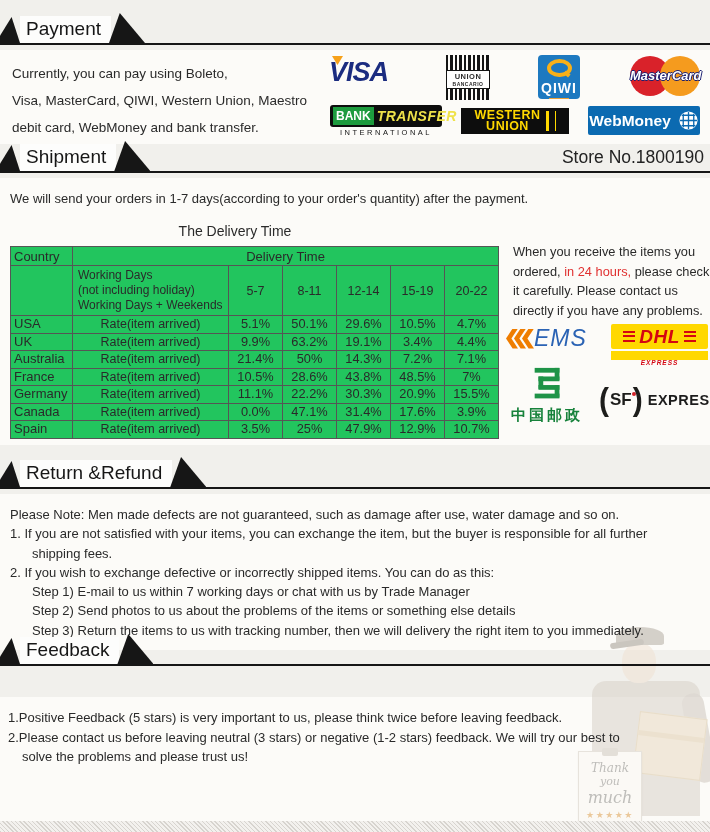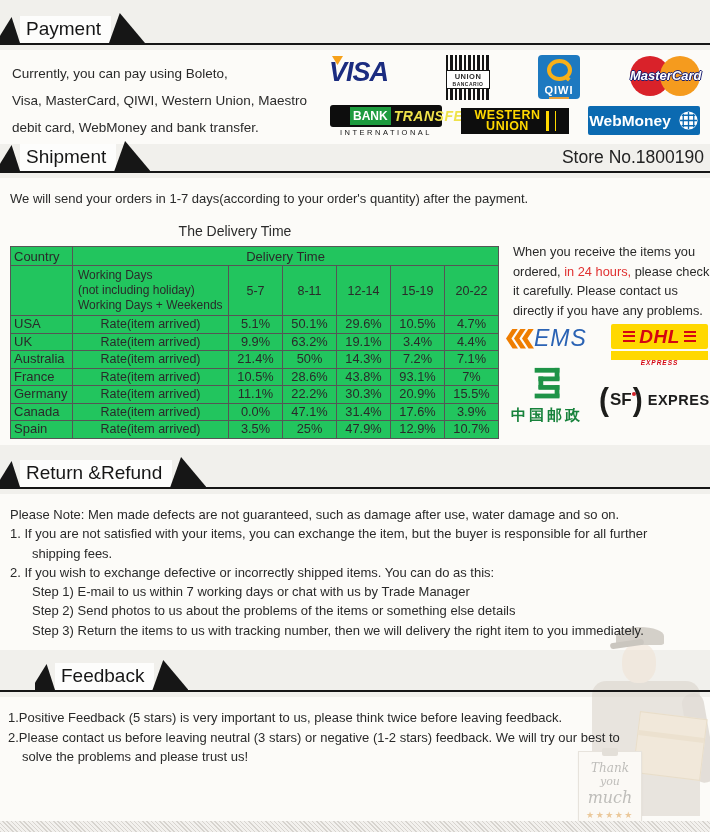--- a/index.html
+++ b/index.html
@@ -33,33 +33,33 @@
   .bars{height:15px;background:repeating-linear-gradient(90deg,#141414 0 2px,#fcfbf8 2px 4px,#141414 4px 7px,#fcfbf8 7px 9px);}
   .bars.bottom{height:11px;}
   .boleto-label{border:1.5px solid #141414;background:#fff;text-align:center;padding:1px 0;}
   .boleto-l1{font-size:7.5px;font-weight:bold;letter-spacing:.5px;}
   .boleto-l2{font-size:5px;font-weight:bold;letter-spacing:.5px;}
   
   .qiwi{left:538px;top:55px;width:42px;height:44px;background:#1d79c0;border-radius:4px;
         display:flex;flex-direction:column;align-items:center;}
   .qiwi-ring{width:17px;height:17px;border:4px solid #f8b018;border-radius:50%;margin-top:4px;position:relative;}
   .qiwi-ring:after{content:"";position:absolute;right:-2px;bottom:-3px;width:6px;height:4px;background:#f8b018;transform:rotate(40deg);}
-  .qiwi-word{color:#fff;font-weight:bold;font-size:11px;letter-spacing:1px;margin-top:3px;}
+  .qiwi-word{color:#fff;font-weight:bold;font-size:14px;letter-spacing:1px;margin-top:3px;}
   .qiwi-sub{width:20px;height:2px;background:#e8a23c;margin-top:1.5px;}
   
   .mc{left:630px;top:56px;width:70px;height:40px;}
   .mc-c{position:absolute;width:40px;height:40px;border-radius:50%;}
   .mc-red{left:0;background:#d9222a;}
   .mc-org{right:0;background:#f59b1e;}
   .mc-word{position:absolute;left:0;right:0;top:12px;text-align:center;color:#fff;
            font-style:italic;font-weight:900;font-size:13px;
            text-shadow:-1px 0 #1a1f71,1px 0 #1a1f71,0 -1px #1a1f71,0 1px #1a1f71;}
   
   .bt{left:330px;top:105px;width:112px;}
-  .bt-box{background:#0d0d0d;border-radius:3px;display:flex;align-items:center;height:22px;padding:0 20px;}
+  .bt-box{background:#0d0d0d;border-radius:3px;display:flex;align-items:center;height:22px;padding:0 3px;}
   .bt-bank{background:#1d9b3e;color:#fff;font-weight:900;font-size:12px;padding:2px 3px;margin-right:3px;}
   .bt-transfer{color:#efe24a;font-style:italic;font-weight:900;font-size:14px;letter-spacing:.5px;}
   .bt-intl{text-align:center;font-size:7.5px;font-weight:400;letter-spacing:2.5px;color:#141414;margin-top:1px;}
   
   .wu{left:461px;top:108px;width:108px;height:26px;background:#0d0d0d;display:flex;align-items:center;justify-content:center;}
   .wu-words{color:#ffd800;font-weight:900;font-size:12.5px;line-height:11px;text-align:center;
             transform:scaleY(1.05);letter-spacing:.5px;}
   .wu-bars{width:6px;height:20px;border-left:3px solid #ffd800;border-right:1.5px solid #ffd800;margin-left:5px;}
   
   .wm{left:588px;top:106px;width:112px;height:29px;background:#0b6ab1;border-radius:2px;
@@ -299,21 +299,21 @@
         <td class="t-val">14.3%</td>
         <td class="t-val">7.2%</td>
         <td class="t-val">7.1%</td>
       </tr>
       <tr class="data">
         <td class="t-country">France</td>
         <td class="t-rate">Rate(item arrived)</td>
         <td class="t-val">10.5%</td>
         <td class="t-val">28.6%</td>
         <td class="t-val">43.8%</td>
-        <td class="t-val">93.1%</td>
+        <td class="t-val">48.5%</td>
         <td class="t-val">7%</td>
       </tr>
       <tr class="data">
         <td class="t-country">Germany</td>
         <td class="t-rate">Rate(item arrived)</td>
         <td class="t-val">11.1%</td>
         <td class="t-val">22.2%</td>
         <td class="t-val">30.3%</td>
         <td class="t-val">20.9%</td>
         <td class="t-val">15.5%</td>
@@ -394,21 +394,21 @@
   <div class="text-block rr-block">
     <div>Please Note: Men made defects are not guaranteed, such as damage after use, water  damage and so on.</div>
     <div>1. If you are not satisfied with your items, you can exchange the item, but the buyer is responsible for all further</div>
     <div class="ind">shipping fees.</div>
     <div>2. If you wish to exchange defective or incorrectly shipped items. You can do as this:</div>
     <div class="ind">Step 1) E-mail to us within 7 working days or chat with us by Trade Manager</div>
     <div class="ind">Step 2) Send photos to us about the problems of the items or something else details</div>
     <div class="ind">Step 3) Return the items to us with tracking number, then we will delivery the right item to you immediately.</div>
   </div>
 
-  <div class="sec-header" style="top:658px;padding-left:35px;">
+  <div class="sec-header" style="top:632px;">
     <div class="tri-left"></div>
     <div class="sec-title">Feedback</div>
     <div class="tri-right"></div>
   </div>
 
   <div class="text-block fb-block">
     <div>1.Positive Feedback (5 stars) is very important to us, please think twice before leaving feedback.</div>
     <div>2.Please contact us before leaving neutral (3 stars) or negative (1-2 stars) feedback. We will try our best to</div>
     <div class="ind-sm">solve the problems and please trust us!</div>
   </div>

